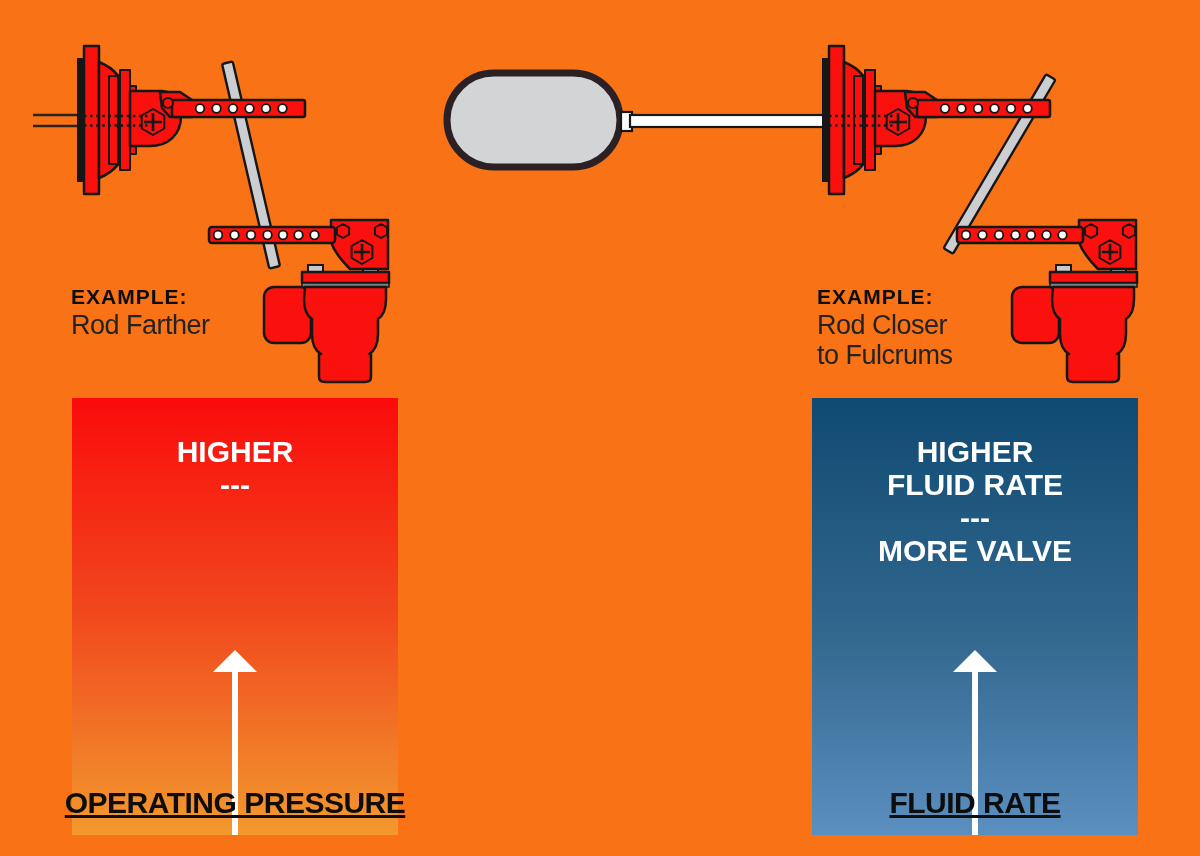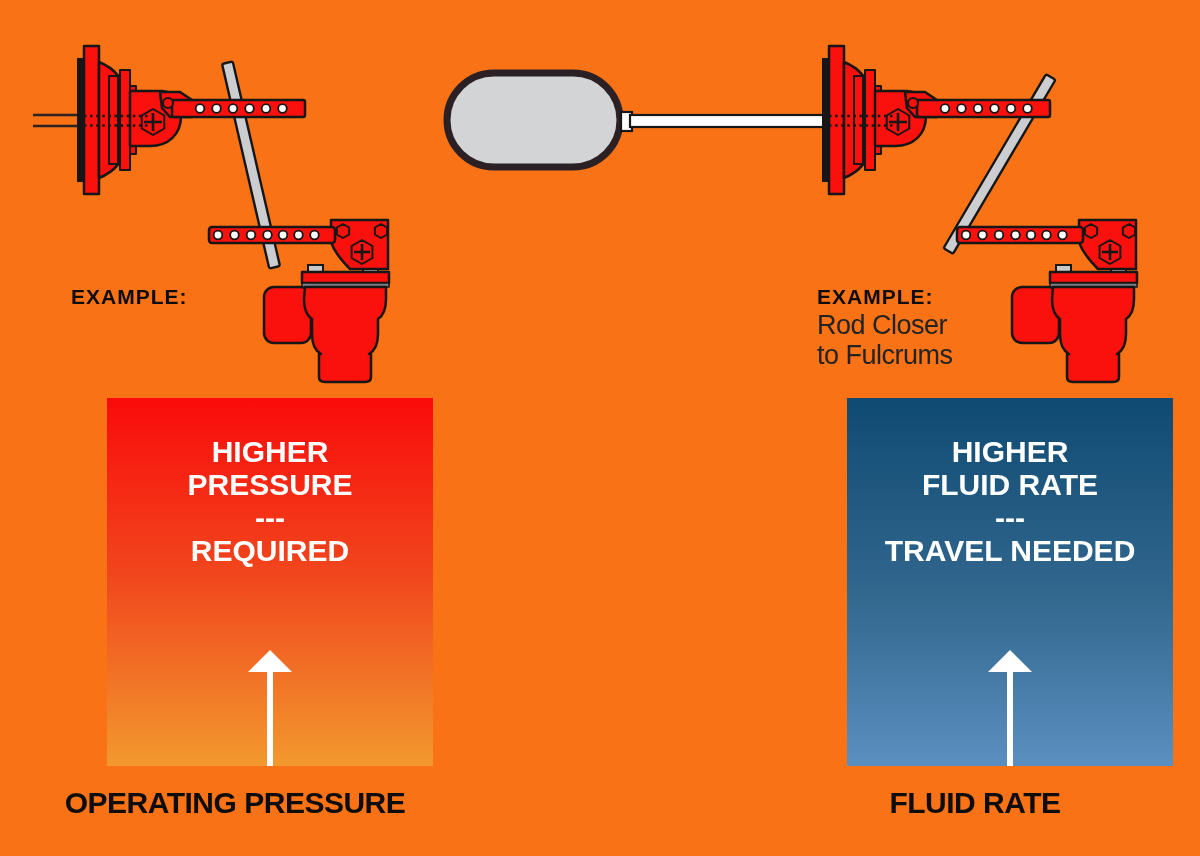--- a/index.html
+++ b/index.html
@@ -23,35 +23,35 @@
   .stemline{stroke:#2a2326;stroke-width:2.6;fill:none;}
 
   
   .example{position:absolute;color:#1c1c1c;}
   .example .ex-label{font-size:21px;font-weight:bold;letter-spacing:1px;color:#0d0d0d;line-height:26px;}
   .example .ex-line{font-size:27px;font-weight:400;letter-spacing:-0.5px;line-height:30px;color:#232323;}
   #example-left{left:71px;top:284px;}
   #example-right{left:817px;top:284px;}
 
   
-  .grad-box{position:absolute;top:398px;width:326px;height:368px;margin-left:35px;}
+  .grad-box{position:absolute;top:398px;width:326px;height:437px;}
   #box-left{left:72px;background:linear-gradient(180deg,#fa0b0b 0%,#f1461d 48%,#f2992e 100%);}
   #box-right{left:812px;background:linear-gradient(180deg,#0f4a72 0%,#33688f 55%,#5b8fc0 100%);}
   .box-text{position:absolute;left:0;top:37px;width:100%;text-align:center;color:#ffffff;
             font-weight:bold;font-size:30px;line-height:33px;letter-spacing:0;}
   .box-line{display:block;}
   
   .arrow-head{position:absolute;left:calc(50% - 22px);top:252px;width:0;height:0;
               border-left:22px solid transparent;border-right:22px solid transparent;
               border-bottom:22px solid #ffffff;}
   .arrow-shaft{position:absolute;left:calc(50% - 3px);top:273px;bottom:0;width:6px;background:#ffffff;}
 
   
   .caption{position:absolute;top:786px;width:400px;text-align:center;color:#0d0d0d;
-           font-weight:bold;font-size:30px;letter-spacing:-0.5px;}
+           font-weight:bold;font-size:30px;letter-spacing:-0.5px;text-decoration:underline;}
   #caption-left{left:35px;}
   #caption-right{left:775px;}
 </style>
 </head>
 <body>
 
 <div id="stage">
 
   <svg id="mech-svg" width="1200" height="392" viewBox="0 0 1200 392">
     <defs>
@@ -131,45 +131,44 @@
     <g>
       <path class="dotline" d="M84,116 L150,116 M84,125.5 L150,125.5"></path>
     </g>
     <g>
       <path class="dotline" d="M829,116 L895,116 M829,125.5 L895,125.5"></path>
     </g>
   </svg>
 
   <div class="example" id="example-left">
     <div class="ex-label">EXAMPLE:</div>
+    <div class="ex-line">Rod Farther</div>
   </div>
 
   <div class="example" id="example-right">
     <div class="ex-label">EXAMPLE:</div>
     <div class="ex-line">Rod Closer</div>
     <div class="ex-line">to Fulcrums</div>
   </div>
 
   <div class="grad-box" id="box-left">
     <div class="box-text">
       <span class="box-line">HIGHER</span>
-      <span class="box-line">PRESSURE</span>
       <span class="box-line">---</span>
-      <span class="box-line">REQUIRED</span>
     </div>
     <div class="arrow-head"></div>
     <div class="arrow-shaft"></div>
   </div>
 
   <div class="grad-box" id="box-right">
     <div class="box-text">
       <span class="box-line">HIGHER</span>
       <span class="box-line">FLUID RATE</span>
       <span class="box-line">---</span>
-      <span class="box-line">TRAVEL NEEDED</span>
+      <span class="box-line">MORE VALVE</span>
     </div>
     <div class="arrow-head"></div>
     <div class="arrow-shaft"></div>
   </div>
 
   <div class="caption" id="caption-left">OPERATING PRESSURE</div>
   <div class="caption" id="caption-right">FLUID RATE</div>
 
 </div>
 

